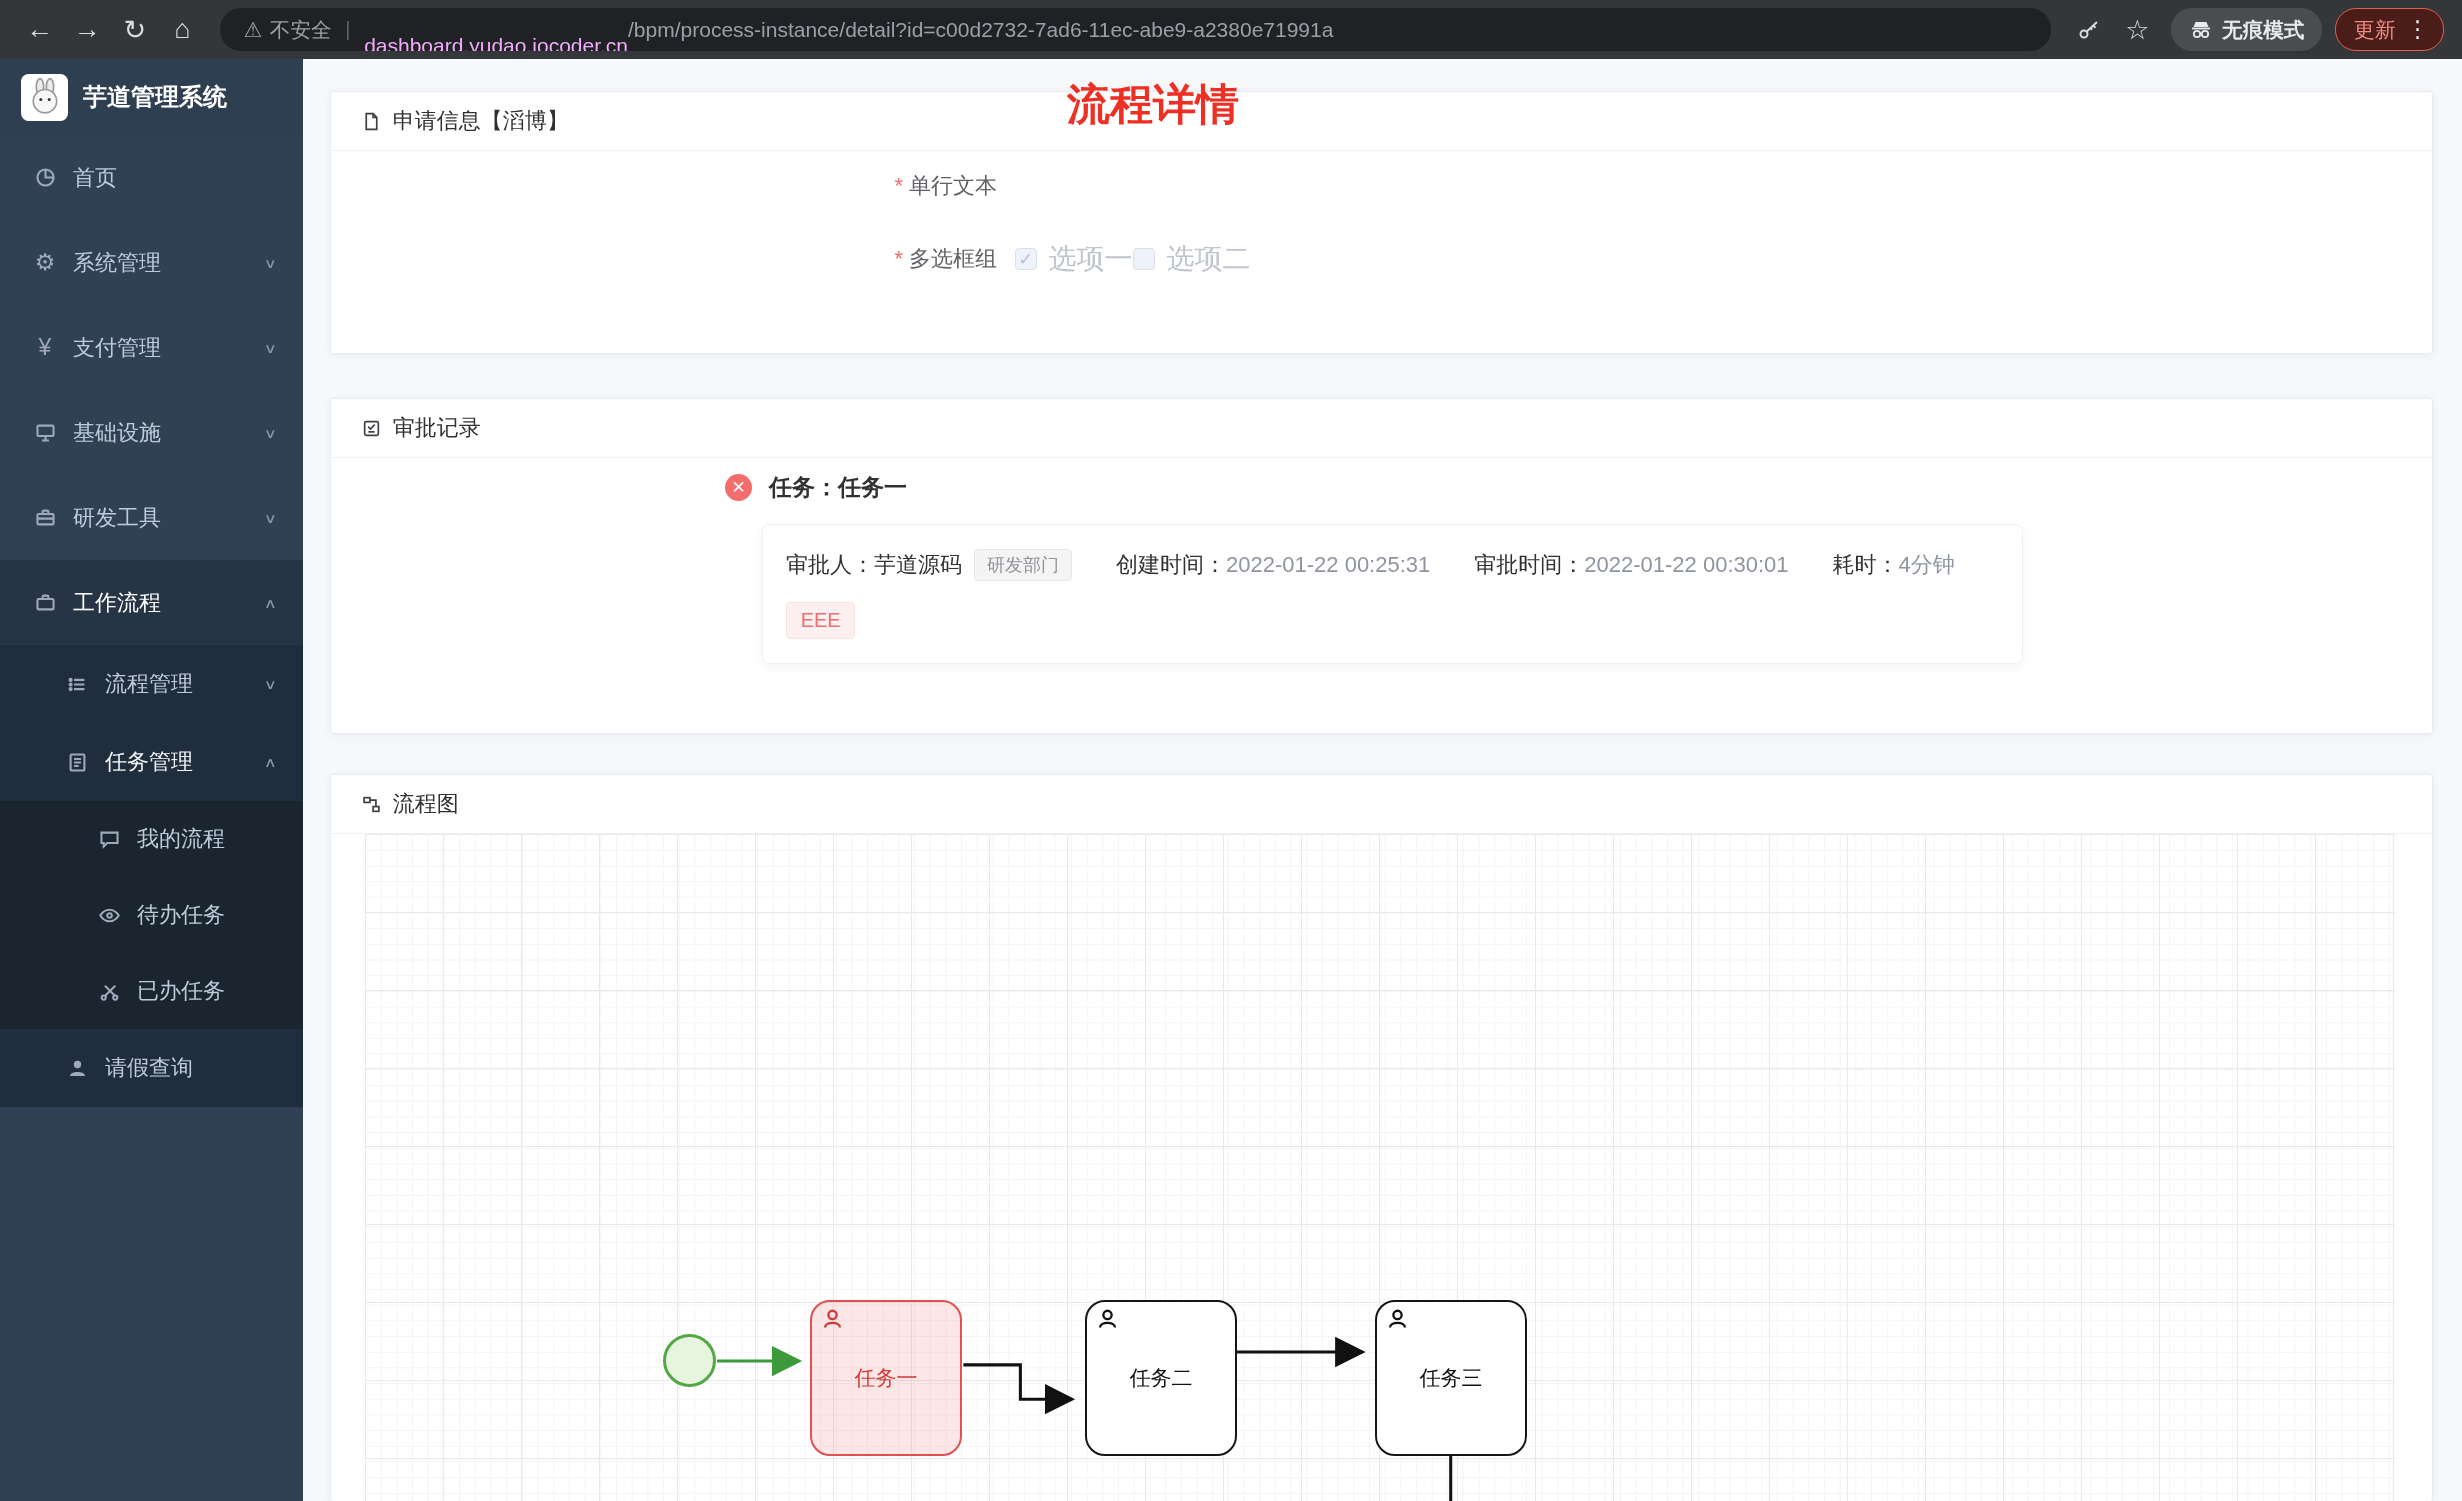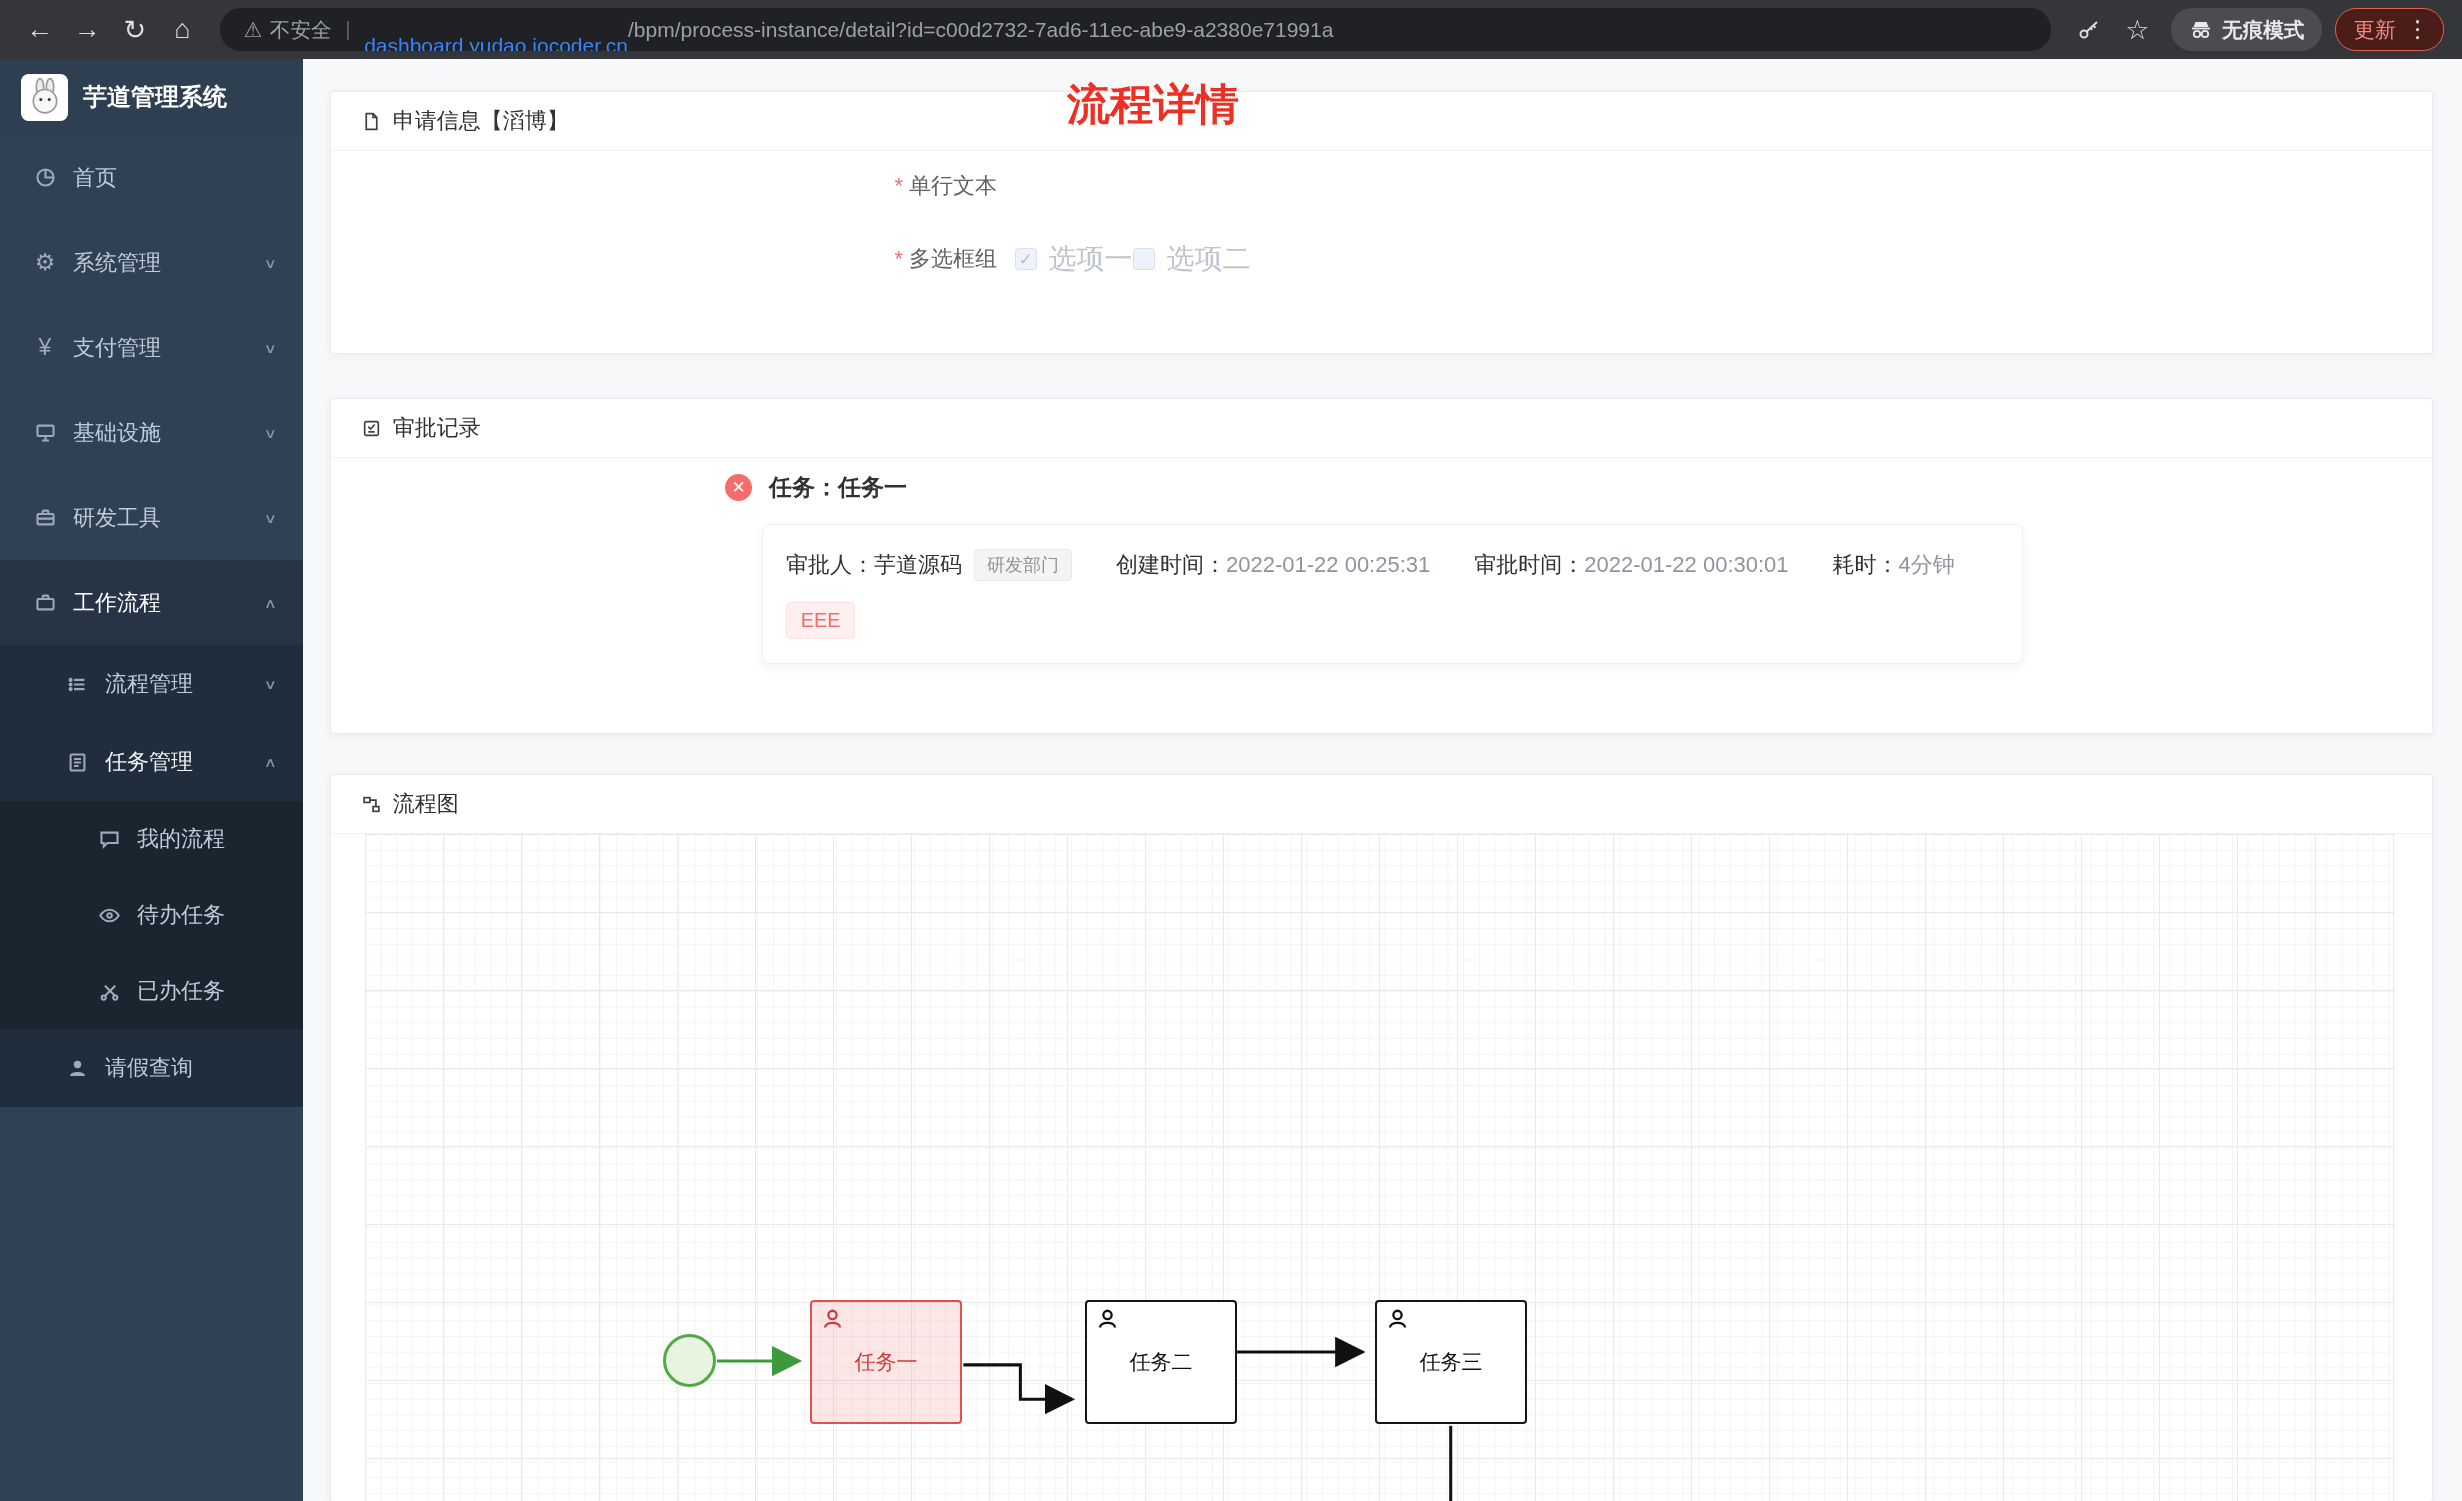--- a/index.html
+++ b/index.html
@@ -9,21 +9,21 @@
   
   .topbar { height:59px; background:#35363a; display:flex; align-items:center;
     padding:0 18px; gap:4.6px; }
   .nav-ic { width:43px; height:43px; display:flex; align-items:center; justify-content:center;
     color:#dadce0; font-size:27px; border-radius:50%; cursor:pointer; flex:0 0 auto; }
   .urlbar { flex:1; height:43px; margin:0 12px; background:#202124; border-radius:21px;
     display:flex; align-items:center; padding:0 23px; overflow:hidden; white-space:nowrap; }
   .warn-ic { color:#9aa0a6; font-size:21px; margin-right:7.6px; }
   .sec-text { color:#9aa0a6; font-size:20.6px; }
   .url-sep { color:#5f6368; font-size:20px; margin:0 13.7px; }
-  .url-domain { color:#3b82f6; font-size:21px;margin-top:32px; }
+  .url-domain { color:#f0abfc; font-size:21px;margin-top:32px; }
   .url-path { color:#9aa0a6; font-size:21px; }
   .tb-svg { width:44px; height:43px; display:flex; align-items:center; justify-content:center; flex:0 0 auto; }
   .incog { height:43px; background:#4b4c50; border-radius:21px; display:flex; align-items:center;
     gap:9px; padding:0 18px; margin:0 7.6px; flex:0 0 auto;font-weight:bold; }
   .incog span { color:#e8eaed; font-size:20.6px; }
   .update-chip { height:43px; border-radius:21px; background:#4a1d18; border:1.5px solid #e0604e;
     display:flex; align-items:center; gap:10.7px; padding:0 13.7px 0 18px; flex:0 0 auto; }
   .update-chip .upd-txt { color:#f28b82; font-size:21px; }
   .update-chip .kebab { color:#e8eaed; font-size:23px; }
 
@@ -98,21 +98,21 @@
   .diagram { margin:0 37px 0 34px; height:668px; position:relative; background-color:#fff;
     background-image:
       linear-gradient(#e7e9ee 0.8px, transparent 0.8px),
       linear-gradient(90deg, #e7e9ee 0.8px, transparent 0.8px),
       linear-gradient(#f3f4f6 0.8px, transparent 0.8px),
       linear-gradient(90deg, #f3f4f6 0.8px, transparent 0.8px);
     background-size:78px 78px,78px 78px,15.7px 15.7px,15.7px 15.7px; }
   .conn { position:absolute; inset:0; width:100%; height:100%; }
   .start-event { position:absolute; left:298px; top:500px; width:53px; height:53px;
     border:3.8px solid #52a843; background:#e7f4df; border-radius:50%; }
-  .task { position:absolute; width:152px; height:124px; border-radius:4px;
+  .task { position:absolute; width:152px; height:156px; border-radius:20px;
     display:flex; align-items:center; justify-content:center; font-size:21px; }
   .task .person { position:absolute; top:6px; left:9px; }
   .task-red { left:445px; top:466px; border:2.3px solid #e25050; background:rgba(239,83,80,.14); color:#cf3b3b; }
   .task-plain { border:2.3px solid #161616; background:#fff; color:#111; }
   .t2 { left:720px; top:466px; }
   .t3 { left:1010px; top:466px; }
 
   .hico { flex:0 0 auto; }
 </style>
 </head>

